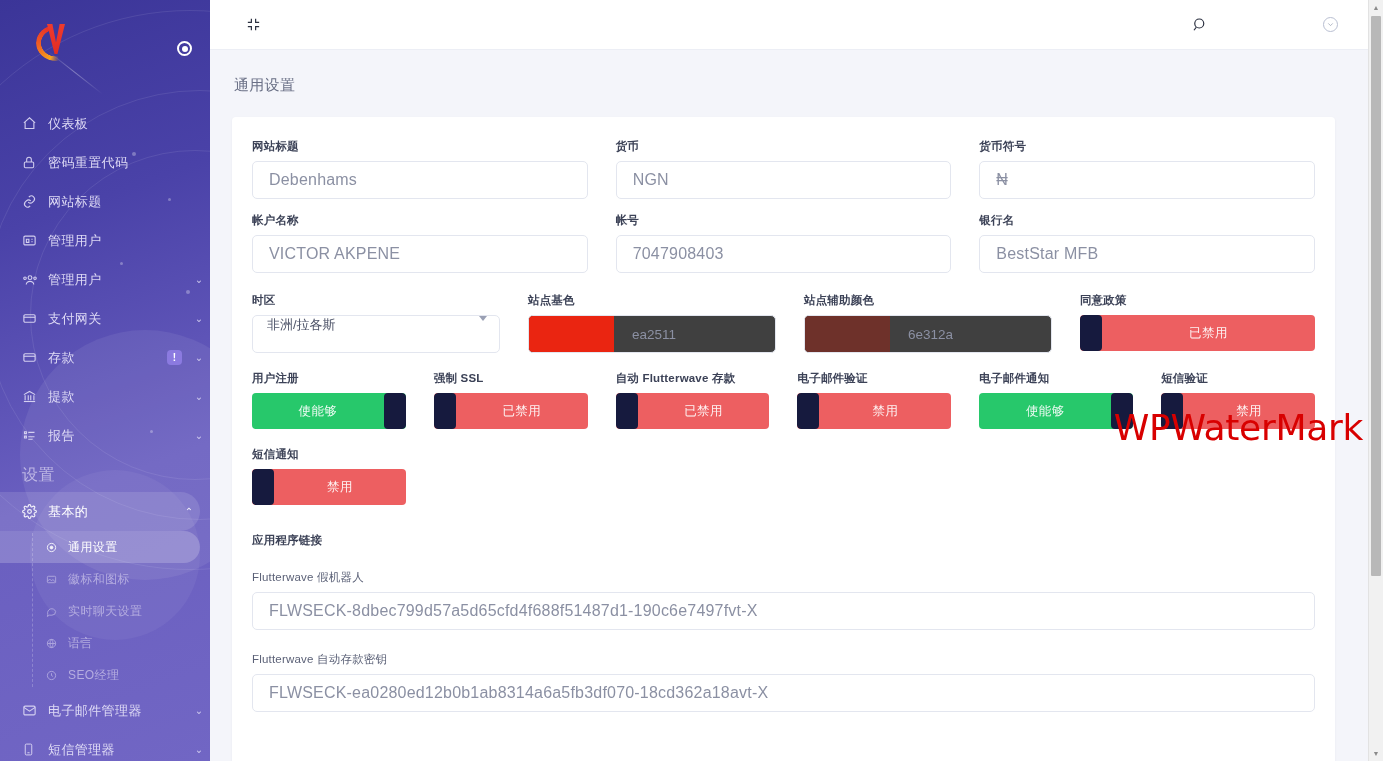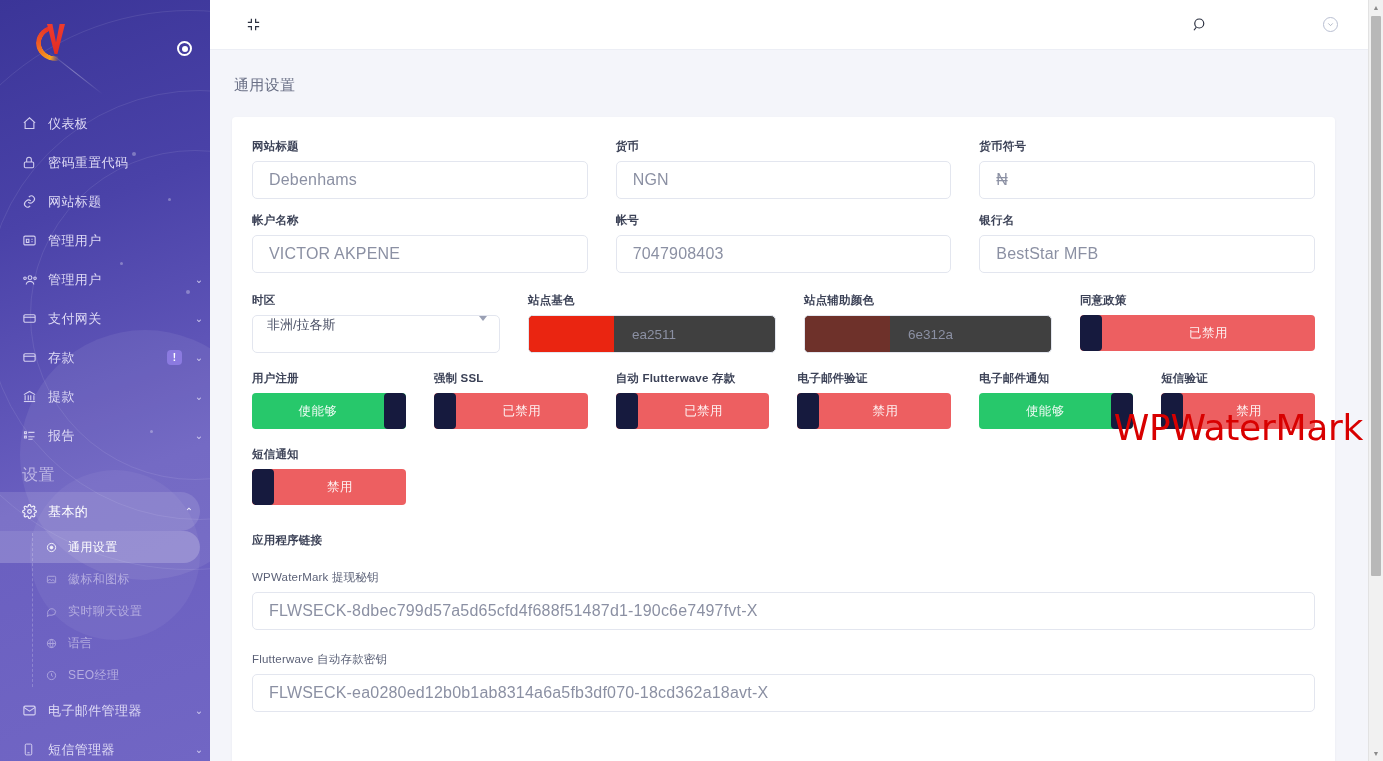--- a/index.html
+++ b/index.html
@@ -518,21 +518,21 @@
             <div></div>
             <div></div>
             <div></div>
         </div>
 
         <div class="wide" style="margin-top:28px;">
           <div class="fld-label">应用程序链接</div>
         </div>
 
         <div class="wide" style="margin-top:22px;">
-          <div class="fld-label light">WPWaterMark 提现秘钥</div>
+          <div class="fld-label light">Flutterwave 假机器人</div>
           <div class="fld-input">FLWSECK-8dbec799d57a5d65cfd4f688f51487d1-190c6e7497fvt-X</div>
         </div>
 
         <div class="wide" style="margin-top:22px;">
           <div class="fld-label light">Flutterwave 自动存款密钥</div>
           <div class="fld-input">FLWSECK-ea0280ed12b0b1ab8314a6a5fb3df070-18cd362a18avt-X</div>
 
         </div>
 
       </div>

